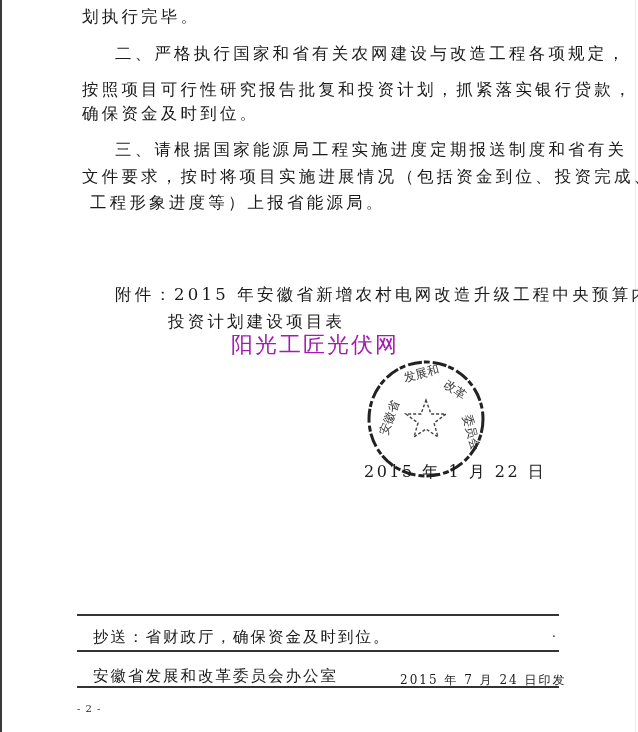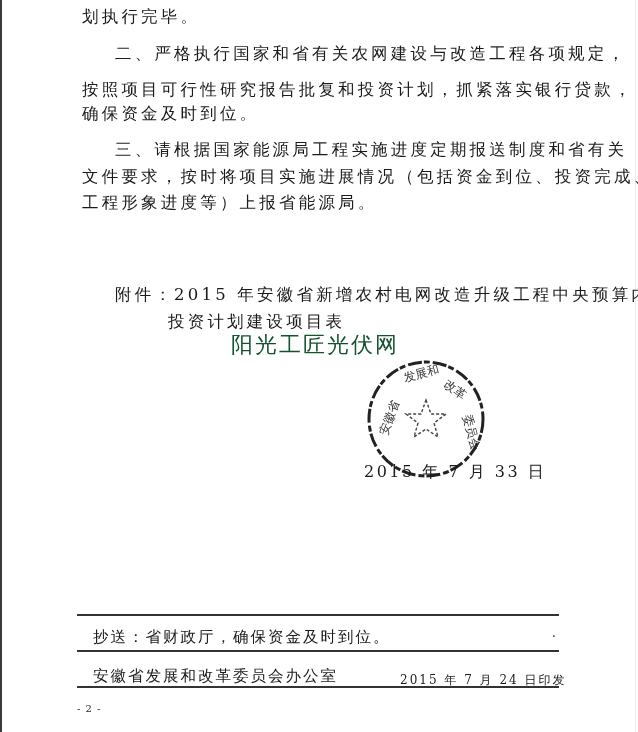--- a/index.html
+++ b/index.html
@@ -33,21 +33,21 @@
       letter-spacing: 3.2px;
       white-space: nowrap;
       line-height: 20px;
     }
     .watermark {
       position: absolute;
       left: 231px; top: 330px;
       font-family: "DejaVu Sans", "Liberation Sans", sans-serif;
       font-size: 22px;
       letter-spacing: 2px;
-      color: #14532d;
+      color: #a21caf;
       white-space: nowrap;
     }
     .seal {
       position: absolute;
       left: 365px; top: 358px;
       width: 122px; height: 122px;
     }
     .sign-date {
       position: absolute;
       left: 364px; top: 462px;
@@ -102,21 +102,21 @@
 <div class="left-edge"></div>
 <div class="right-edge"></div>
 
 <div>
   <div class="line" style="left:82px; top:7px;">划执行完毕。</div>
   <div class="line" style="left:115px; top:44px;">二、严格执行国家和省有关农网建设与改造工程各项规定，</div>
   <div class="line" style="left:82px; top:80px;">按照项目可行性研究报告批复和投资计划，抓紧落实银行贷款，</div>
   <div class="line" style="left:82px; top:104px;">确保资金及时到位。</div>
   <div class="line" style="left:115px; top:140px;text-align:center;">三、请根据国家能源局工程实施进度定期报送制度和省有关</div>
   <div class="line" style="left:82px; top:167px;">文件要求，按时将项目实施进展情况（包括资金到位、投资完成、</div>
-  <div class="line" style="left:82px; top:193px;text-align:right;">工程形象进度等）上报省能源局。</div>
+  <div class="line" style="left:90px; top:193px;text-align:right;">工程形象进度等）上报省能源局。</div>
 </div>
 
 <div>
   <div class="line" style="left:115px; top:285px;">附件：2015 年安徽省新增农村电网改造升级工程中央预算内</div>
   <div class="line" style="left:160px; top:312px;margin-left:8px;">投资计划建设项目表</div>
 </div>
 
 <div class="watermark">阳光工匠光伏网</div>
 
 <div class="seal">
@@ -127,21 +127,21 @@
     </g>
     <g fill="#333" font-size="12" font-family="DejaVu Sans, sans-serif">
       <text x="22" y="78" transform="rotate(-70 22 78)">安徽省</text>
       <text x="40" y="24" transform="rotate(-15 40 24)">发展和</text>
       <text x="78" y="28" transform="rotate(35 78 28)">改革</text>
       <text x="98" y="58" transform="rotate(75 98 58)">委员会</text>
     </g>
   </svg>
 </div>
 
-<div class="sign-date">2015 年 7 月 33 日</div>
+<div class="sign-date">2015 年 1 月 22 日</div>
 
 <div>
   <div class="hr" style="top:614px;"></div>
   <div class="cc-line">抄送：省财政厅，确保资金及时到位。</div>
   <div class="cc-dot">·</div>
   <div class="hr" style="top:650px;"></div>
   <div class="issuer">安徽省发展和改革委员会办公室</div>
   <div class="issue-date">2015 年 7 月 24 日印发</div>
   <div class="hr" style="top:686px;"></div>
 </div>

